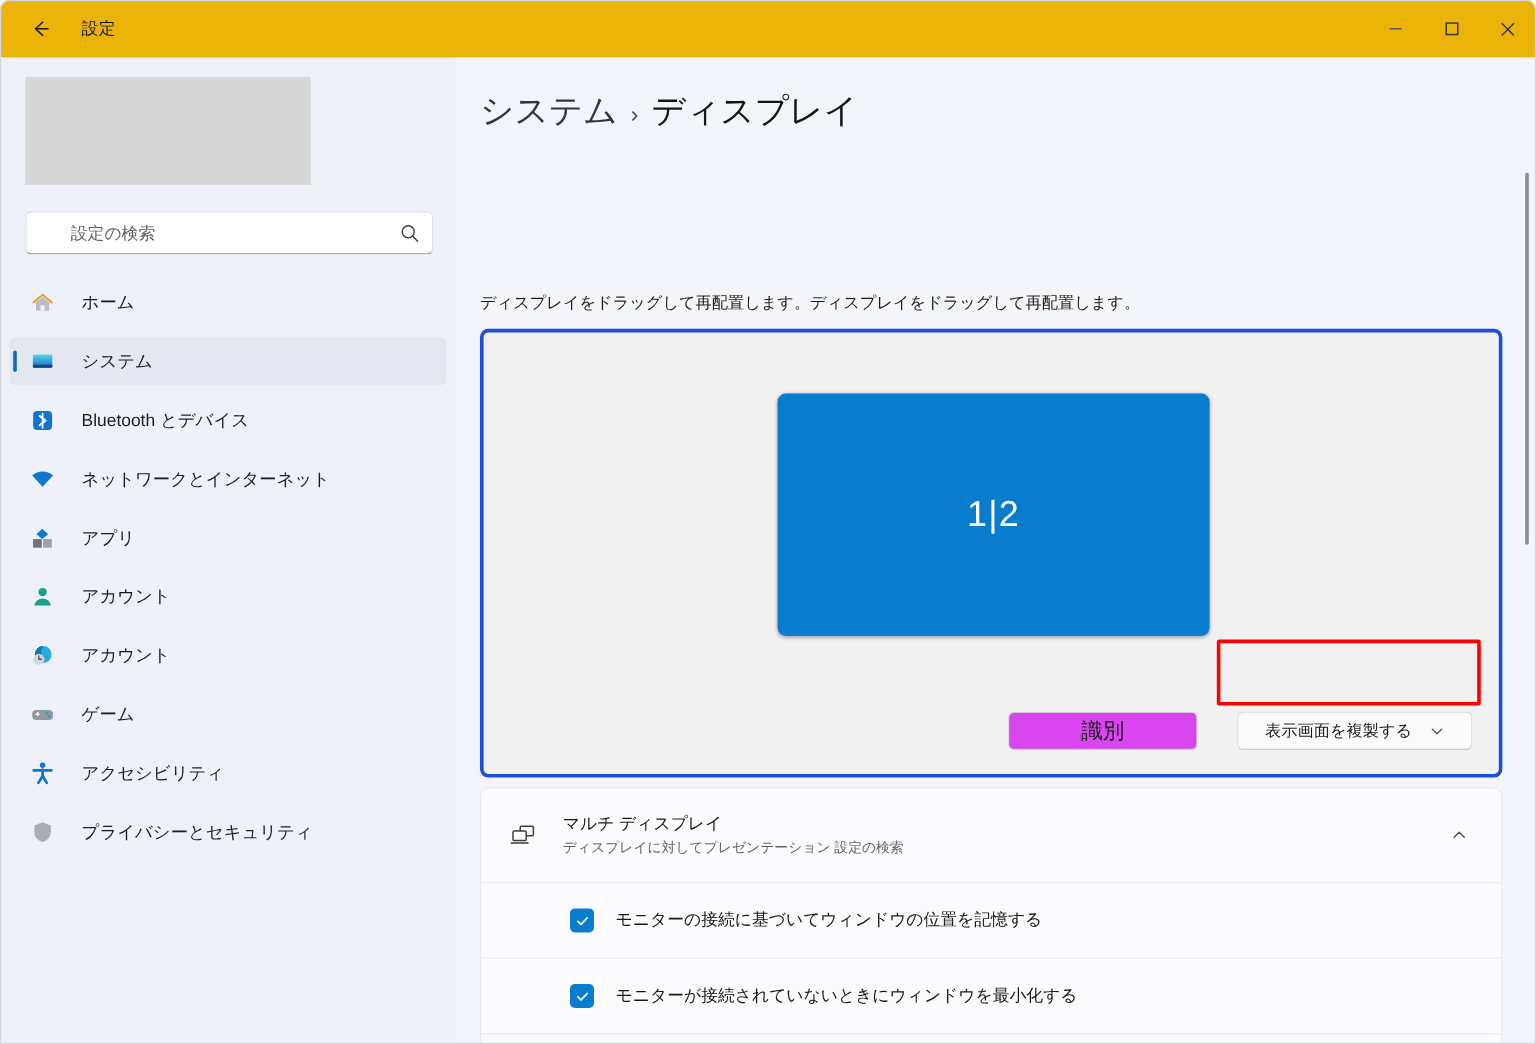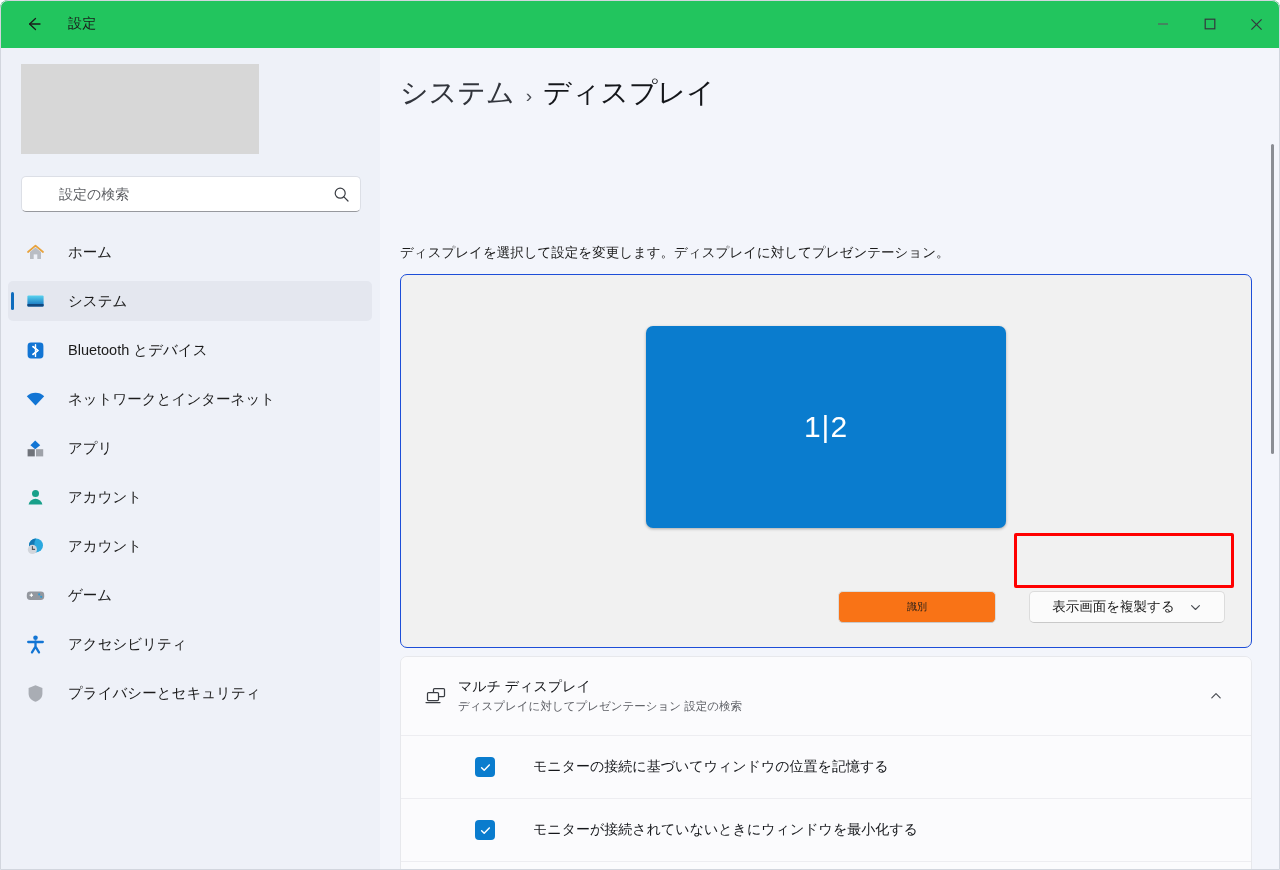--- a/index.html
+++ b/index.html
@@ -33,21 +33,21 @@
     border-radius: 8px 8px 0 0;
     pointer-events: none;
     z-index: 60;
   }
 
   
   #titlebar {
     position: absolute;
     left: 0; top: 0;
     width: 1280px; height: 48px;
-    background: #22c55e;
+    background: #eab308;
     display: flex;
     align-items: center;
   }
   #back-btn {
     width: 40px; height: 32px;
     margin-left: 14px;
     display: flex; align-items: center; justify-content: center;
     border-radius: 4px;
     cursor: pointer;
   }
@@ -177,21 +177,21 @@
     font-size: 13.5px;
     color: #1b1b1b;
   }
 
   
   #display-card {
     position: absolute;
     left: 20px; top: 226px;
     width: 852px; height: 374px;
     background: #f1f1f1;
-    border: 1px solid #1d4ed8;
+    border: 3px solid #1d4ed8;
     border-radius: 7px;
   }
   #monitor {
     position: absolute;
     left: 245px; top: 51px;
     width: 360px; height: 202px;
     background: #0a7cce;
     border-radius: 7px;
     box-shadow: 0 1px 3px rgba(0,0,0,0.30);
     display: flex;
@@ -201,26 +201,26 @@
   }
   #monitor-label {
     color: #ffffff;
     font-size: 30px;
     letter-spacing: 1px;
   }
   #identify-btn {
     position: absolute;
     left: 437px; top: 316px;
     width: 158px; height: 32px;
-    background: #f97316;
+    background: #d946ef;
     border: 1px solid #dcdcdc;
     border-bottom-color: #c9c9c9;
     border-radius: 5px;
     font-family: inherit;
-    font-size: 10px;
+    font-size: 18px;
     color: #1b1b1b;
     cursor: pointer;
   }
   #mode-dropdown {
     position: absolute;
     left: 628px; top: 316px;
     width: 196px; height: 32px;
     background: #fbfbfb;
     border: 1px solid #dcdcdc;
     border-bottom-color: #c9c9c9;
@@ -254,34 +254,33 @@
   }
   #multi-header {
     height: 78px;
     display: flex;
     align-items: center;
     padding: 0 22px 0 22px;
     cursor: pointer;
     background: #fbfbfd;
   }
   #multi-icon { width: 26px; flex: 0 0 26px; display: flex; align-items: center; justify-content: center; }
-  #multi-text { margin-left: 9px; flex: 1; }
+  #multi-text { margin-left: 20px; flex: 1; }
   #multi-title { font-size: 14px; color: #15171b; margin-bottom: 3px; }
   #multi-sub { font-size: 11.5px; color: #5e6066; }
   #multi-chevron { width: 26px; display: flex; align-items: center; justify-content: center; }
 
   .check-row {
     height: 63px;
     display: flex;
     align-items: center;
     padding-left: 74px;
     border-top: 1px solid #ededf1;
     background: #fbfbfd;
     cursor: pointer;
-    gap: 20px;
   }
   .checkbox {
     width: 20px; height: 20px;
     flex: 0 0 20px;
     background: #0a7cce;
     border-radius: 4px;
     display: flex; align-items: center; justify-content: center;
   }
   .check-label {
     margin-left: 18px;
@@ -482,21 +481,21 @@
   </div>
 
   <div id="content">
 
     <div id="breadcrumb">
       <span id="crumb-parent">システム</span>
       <span id="crumb-sep">›</span>
       <span id="crumb-current">ディスプレイ</span>
     </div>
 
-    <div id="page-desc">ディスプレイを選択して設定を変更します。ディスプレイに対してプレゼンテーション。</div>
+    <div id="page-desc">ディスプレイをドラッグして再配置します。ディスプレイをドラッグして再配置します。</div>
 
     <div id="display-card">
       <div id="monitor">
         <span id="monitor-label">1|2</span>
       </div>
 
       <button id="identify-btn">識別</button>
 
       <div id="mode-dropdown">
         <span id="mode-label">表示画面を複製する</span>

